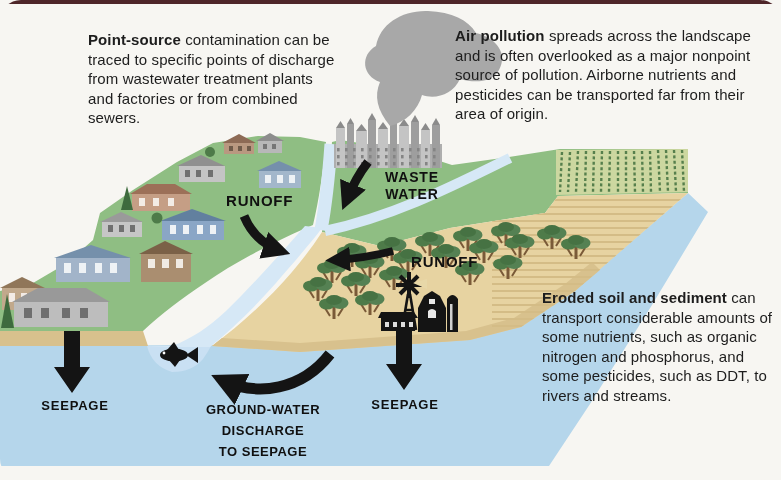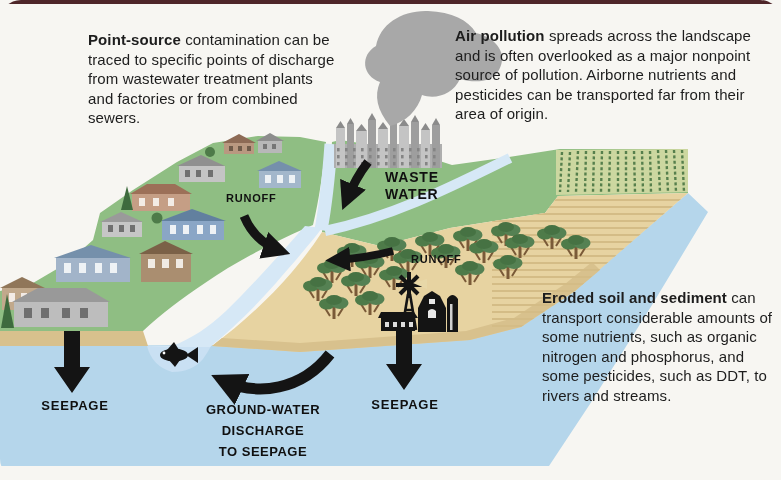--- a/index.html
+++ b/index.html
@@ -2,22 +2,22 @@
 <html><head>
 <meta charset="utf-8">
 <style>
   html,body{margin:0;padding:0;background:#f7f6f2;}
   .stage{position:relative;width:781px;height:480px;overflow:hidden;
          font-family:"Liberation Sans",sans-serif;background:#f7f6f2;border-radius:21px;}
   .stage svg{position:absolute;left:0;top:0;}
   .para{position:absolute;color:#1d1d1d;font-size:15px;line-height:19.5px;letter-spacing:.1px;}
   .para .lead{font-weight:700;}
   .lbl{position:absolute;color:#101010;font-weight:700;white-space:pre-line;}
-  .lbl-big{font-size:14px;line-height:17px;letter-spacing:.8px;}
-  .lbl-mid{font-size:11px;letter-spacing:.8px;}
+  .lbl-big{font-size:14px;line-height:17px;letter-spacing:.8px;text-align:center;}
+  .lbl-mid{font-size:15px;letter-spacing:.8px;}
   .lbl-ctr{text-align:center;}
   .gw{font-size:13px;line-height:21px;letter-spacing:.5px;}
 </style>
 </head>
 <body>
 
 <div class="stage">
 
 <svg width="781" height="480" viewBox="0 0 781 480">
   <defs>

